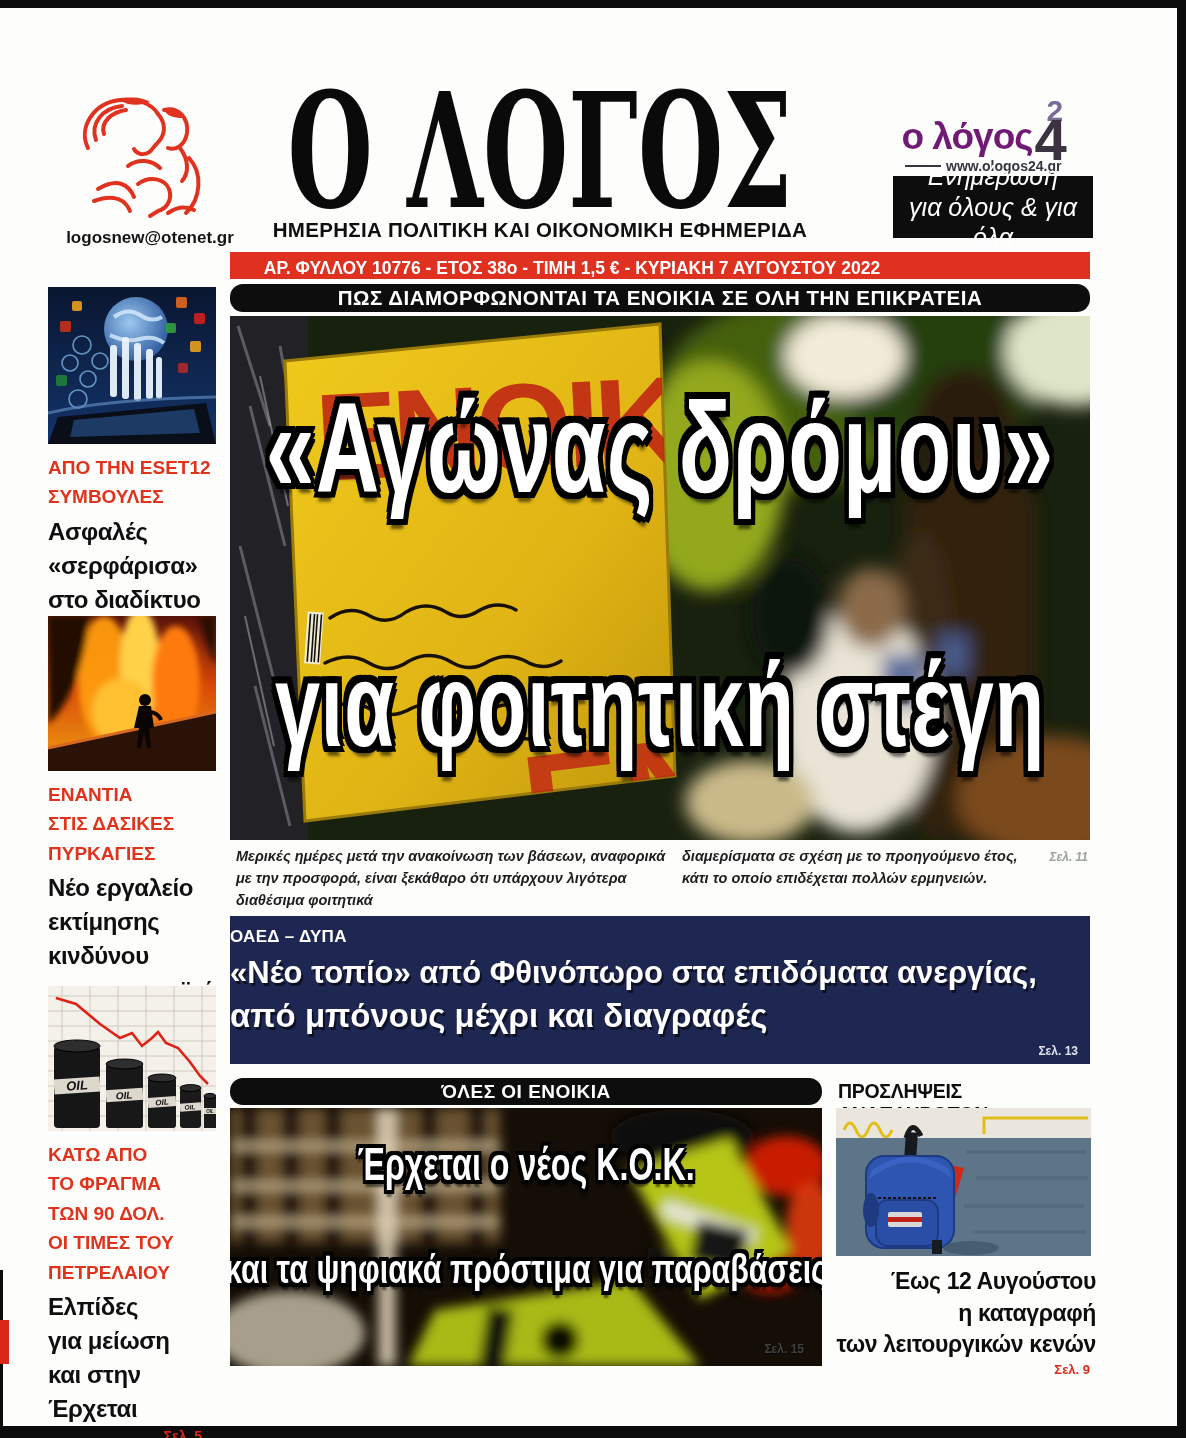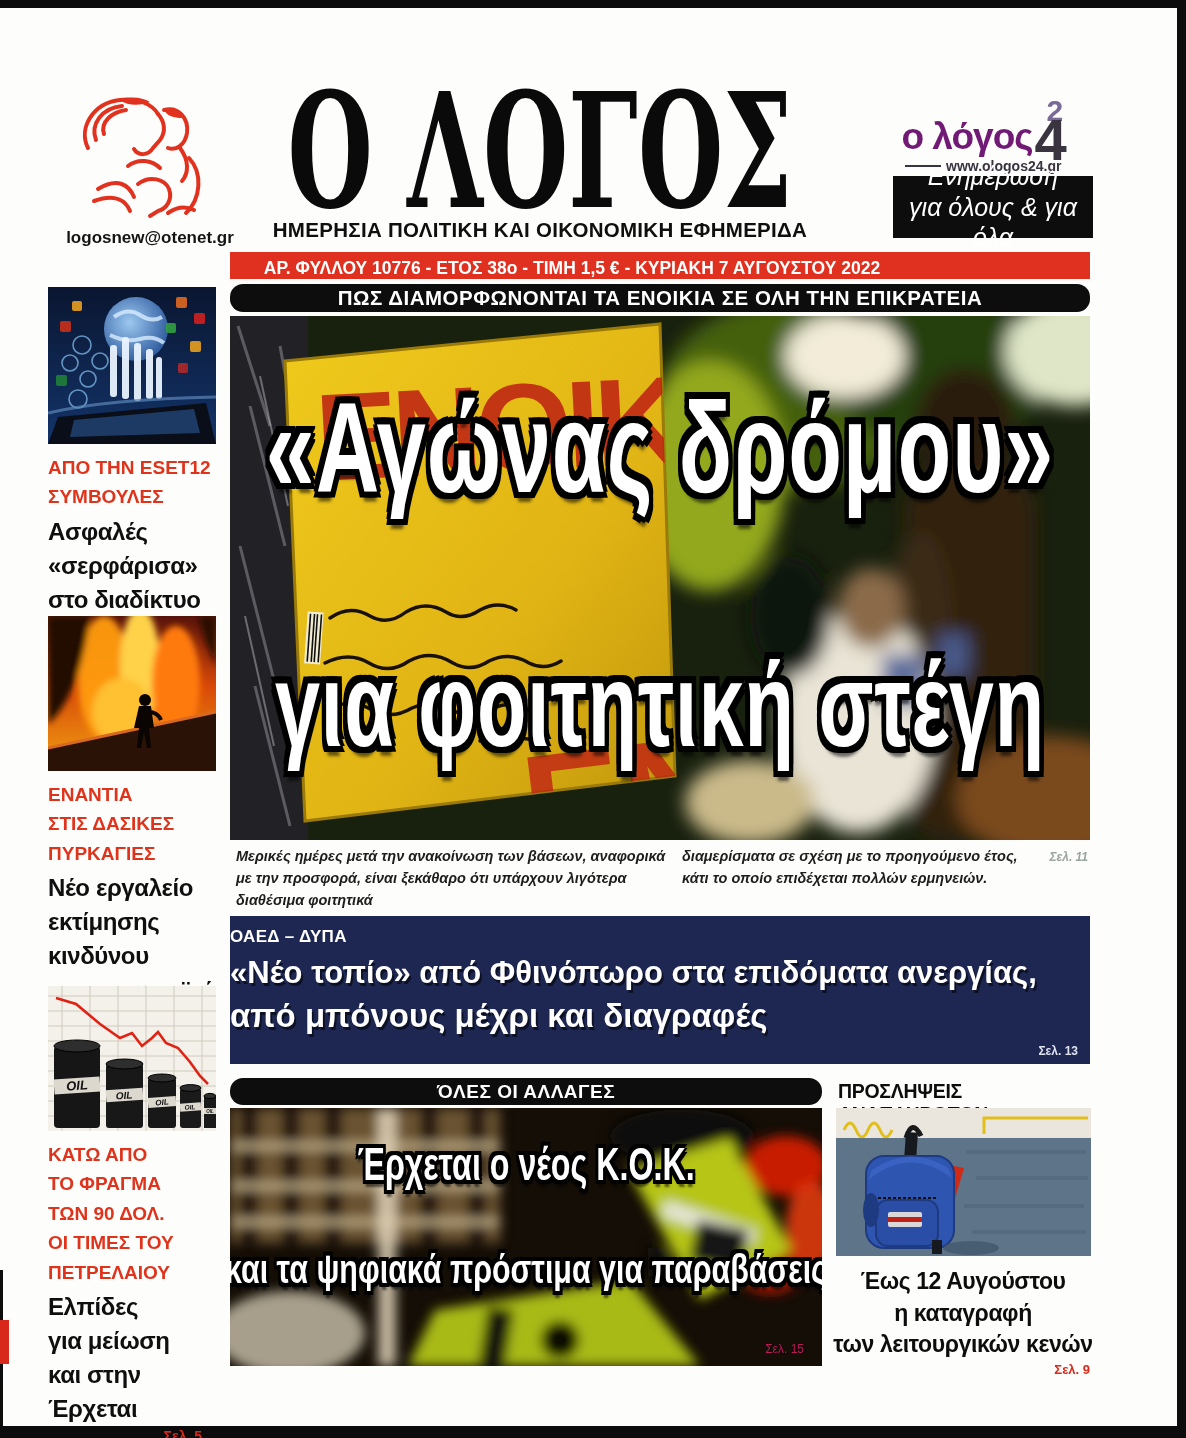--- a/index.html
+++ b/index.html
@@ -35,25 +35,25 @@
   .bluebox{background:#1e2752;color:#fff;}
   .bluebox .kick{font-size:17px;font-weight:bold;padding-top:11px;letter-spacing:.3px;}
   .bluebox .l1{font-size:31px;font-weight:bold;margin-top:8px;text-shadow:2px 3px 0 rgba(0,0,0,.55);}
   .bluebox .l2{font-size:33px;font-weight:bold;margin-top:6px;text-shadow:2px 3px 0 rgba(0,0,0,.55);}
   .bluebox .pr{position:absolute;right:12px;bottom:6px;font-size:12px;font-weight:bold;color:#dfe3ee;}
   .sideitem{position:absolute;left:48px;width:168px;}
   .sideitem .kick{color:#e0331c;font-weight:bold;font-size:19px;line-height:1.55;margin-top:9px;}
   .sideitem .stitle{color:#0f0f0f;font-weight:bold;font-size:24px;line-height:1.42;margin-top:3px;letter-spacing:-.4px;}
   .sideitem .spage{color:#d8291a;font-weight:bold;font-size:14px;text-align:right;padding-right:14px;margin-top:1px;}
   .subs-kick{font-weight:bold;font-size:19.5px;color:#0d0d0d;letter-spacing:-.3px;}
-  .subs-title{font-weight:bold;font-size:23px;line-height:1.38;color:#0d0d0d;text-align:center;letter-spacing:-.4px;}
+  .subs-title{font-weight:bold;font-size:23px;line-height:1.38;color:#0d0d0d;text-align:right;letter-spacing:-.4px;}
   .subs-page{color:#d8291a;font-weight:bold;font-size:13px;text-align:right;padding-right:8px;}
   .photo{overflow:hidden;}
   .photo svg{display:block;}
-  .wpr{position:absolute;color:#be185d;font-size:12px;font-weight:normal;text-shadow:1px 1px 0 rgba(0,0,0,.6);}
+  .wpr{position:absolute;color:#404040;font-size:12px;font-weight:bold;text-shadow:1px 1px 0 rgba(0,0,0,.6);}
 </style>
 </head>
 <body>
 
 <div class="page">
 
   <div class="abs edge" style="left:0;top:0;width:1186px;height:8px;"></div>
   <div class="abs edge" style="left:0;top:1426px;width:1186px;height:12px;"></div>
   <div class="abs edge" style="left:1177px;top:0;width:9px;height:1438px;"></div>
   <div class="abs edge" style="left:0;top:1270px;width:3px;height:168px;"></div>
@@ -183,21 +183,21 @@
     <div class="abs pageref-gray" style="right:2px;top:4px;">Σελ. 11</div>
   </div>
 
   <div class="abs bluebox" style="left:230px;top:916px;width:860px;height:148px;">
     <div class="kick">ΟΑΕΔ – ΔΥΠΑ</div>
     <div class="l1">«Νέο τοπίο» από Φθινόπωρο στα επιδόματα ανεργίας,</div>
     <div class="l2">από μπόνους μέχρι και διαγραφές</div>
     <div class="pr">Σελ. 13</div>
   </div>
 
-  <div class="abs blackstrip" style="left:230px;top:1078px;width:592px;height:27px;font-size:19px;">ΌΛΕΣ ΟΙ ΑΛΛΑΓΕΣ</div>
+  <div class="abs blackstrip" style="left:230px;top:1078px;width:592px;height:27px;font-size:19px;">ΌΛΕΣ ΟΙ ΕΝΟΙΚΙΑ</div>
   <div class="abs photo" style="left:230px;top:1108px;width:592px;height:258px;">
     <svg width="592" height="258" viewBox="0 0 592 258">
       <defs>
           <filter id="b6" x="-20%" y="-20%" width="140%" height="140%">
             <feGaussianBlur stdDeviation="6"></feGaussianBlur>
           </filter>
         </defs>
       <rect width="592" height="258" fill="#150e06"></rect>
       <g filter="url(#b6)">
         <rect x="0" y="0" width="270" height="135" fill="#6a5232"></rect>

